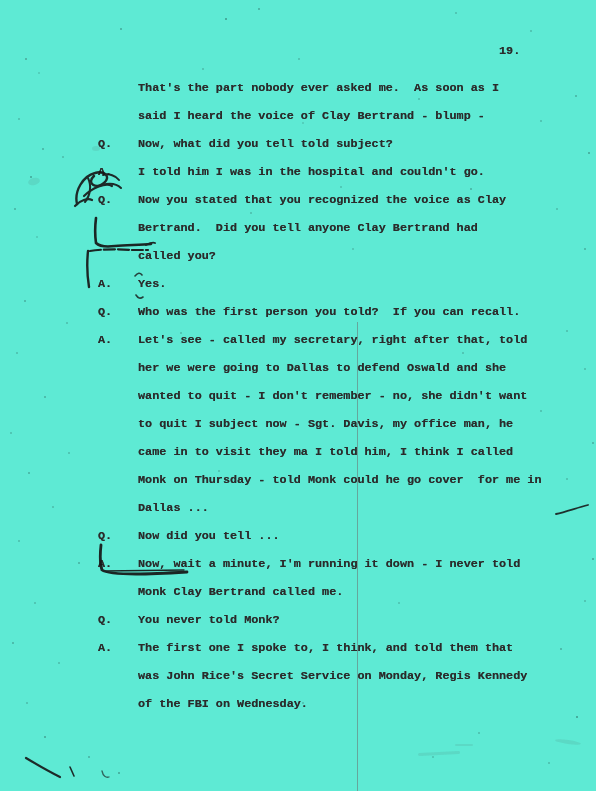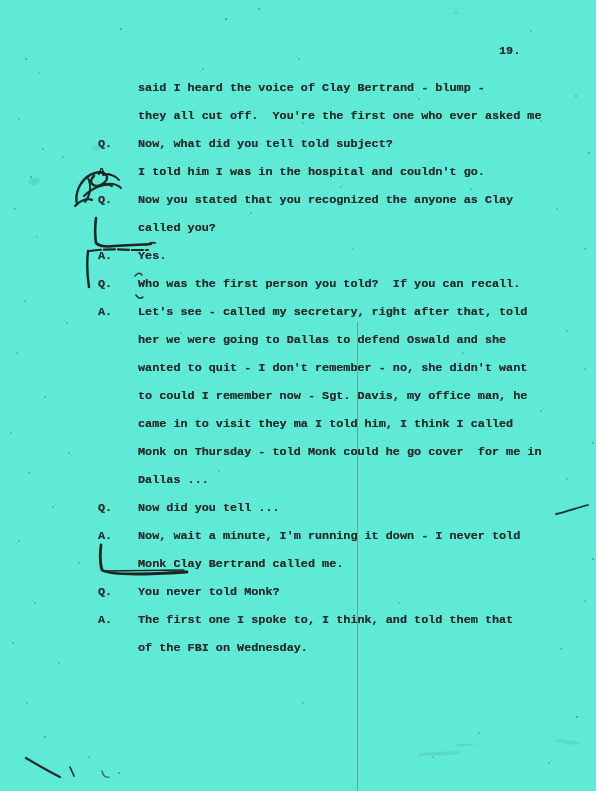--- a/index.html
+++ b/index.html
@@ -93,47 +93,51 @@
   <div class="smudge s2"></div>
   <div class="smudge s3"></div>
   <div class="smudge s4"></div>
   <div class="smudge s5"></div>
 
   <div class="page-number">19.</div>
 
   <div class="fold-line"></div>
 
   <div class="transcript">
+    <div class="t-row">
+      <span class="speaker-label"></span>
+      <span class="line-text">That's the part nobody ever asked me.  As soon as I</span>
+    </div>
 
     <div class="t-row">
       <span class="speaker-label"></span>
       <span class="line-text">said I heard the voice of Clay Bertrand - blump -</span>
     </div>
 
-    <div class="t-row">
-      <span class="speaker-label"></span>
-      <span class="line-text">they all cut off.  You're the first one who ever asked me</span>
-    </div>
 
 
     <div class="t-row">
       <span class="speaker-label">Q.</span>
       <span class="line-text">Now, what did you tell told subject?</span>
     </div>
 
     <div class="t-row">
       <span class="speaker-label">A.</span>
       <span class="line-text">I told him I was in the hospital and couldn't go.</span>
     </div>
 
     <div class="t-row">
       <span class="speaker-label">Q.</span>
-      <span class="line-text">Now you stated that you recognized the anyone as Clay</span>
-    </div>
-
+      <span class="line-text">Now you stated that you recognized the voice as Clay</span>
+    </div>
+
+    <div class="t-row">
+      <span class="speaker-label"></span>
+      <span class="line-text">Bertrand.  Did you tell anyone Clay Bertrand had</span>
+    </div>
 
     <div class="t-row">
       <span class="speaker-label"></span>
       <span class="line-text">called you?</span>
     </div>
 
     <div class="t-row">
       <span class="speaker-label">A.</span>
       <span class="line-text">Yes.</span>
     </div>
@@ -153,21 +157,21 @@
       <span class="line-text">her we were going to Dallas to defend Oswald and she</span>
     </div>
 
     <div class="t-row">
       <span class="speaker-label"></span>
       <span class="line-text">wanted to quit - I don't remember - no, she didn't want</span>
     </div>
 
     <div class="t-row">
       <span class="speaker-label"></span>
-      <span class="line-text">to could I remember now - Sgt. Davis, my office man, he</span>
+      <span class="line-text">to quit I subject now - Sgt. Davis, my office man, he</span>
     </div>
 
     <div class="t-row">
       <span class="speaker-label"></span>
       <span class="line-text">came in to visit they ma I told him, I think I called</span>
     </div>
 
     <div class="t-row">
       <span class="speaker-label"></span>
       <span class="line-text">Monk on Thursday - told Monk could he go cover  for me in</span>
@@ -196,20 +200,24 @@
     <div class="t-row">
       <span class="speaker-label">Q.</span>
       <span class="line-text">You never told Monk?</span>
     </div>
 
     <div class="t-row">
       <span class="speaker-label">A.</span>
       <span class="line-text">The first one I spoke to, I think, and told them that</span>
     </div>
 
+    <div class="t-row">
+      <span class="speaker-label"></span>
+      <span class="line-text">was John Rice's Secret Service on Monday, Regis Kennedy</span>
+    </div>
 
     <div class="t-row">
       <span class="speaker-label"></span>
       <span class="line-text">of the FBI on Wednesday.</span>
     </div>
   </div>
 
   <svg class="handwriting" viewBox="0 0 612 791" xmlns="http://www.w3.org/2000/svg">
 
     <g opacity="0.9">

